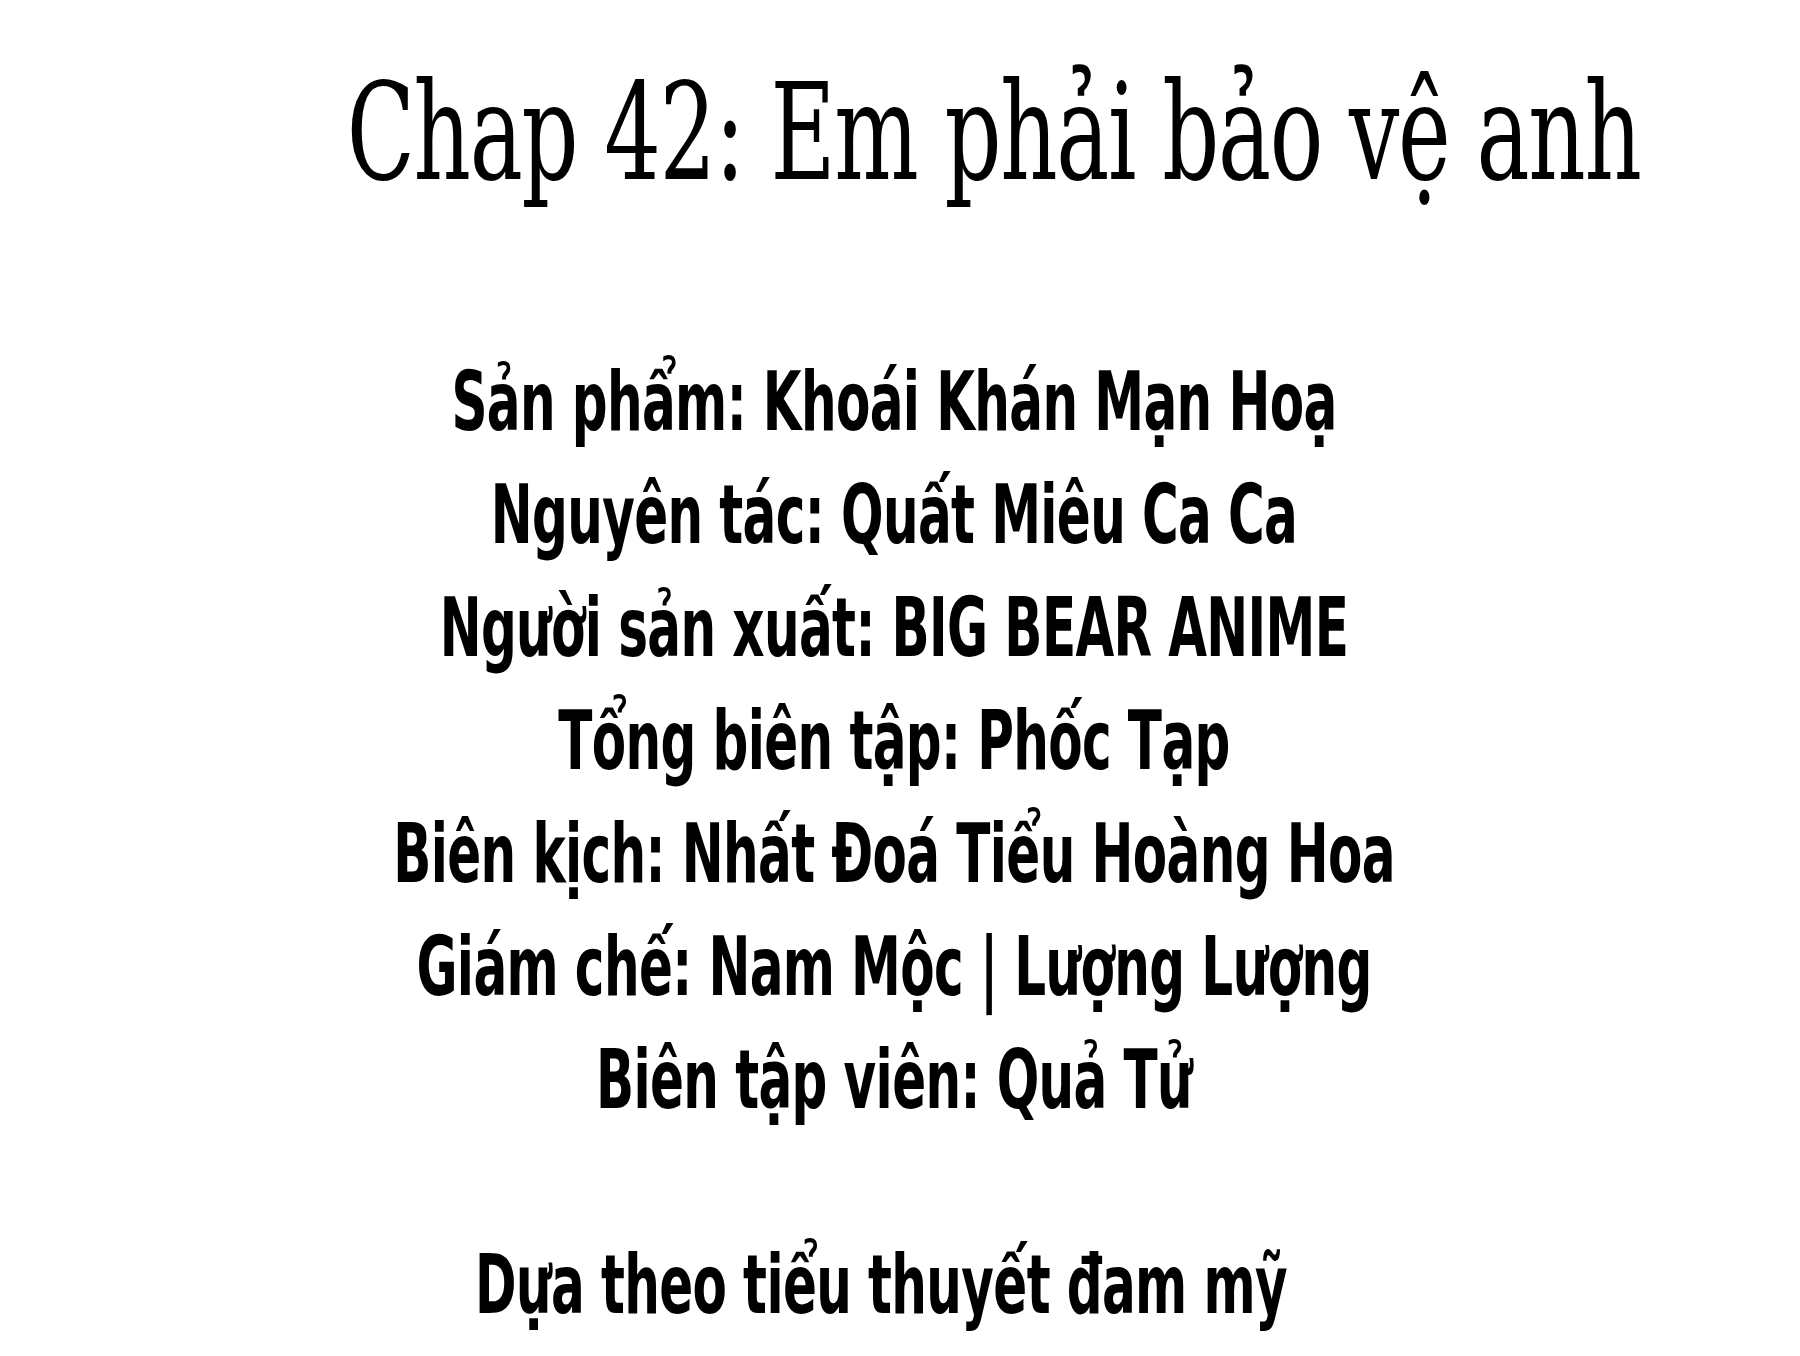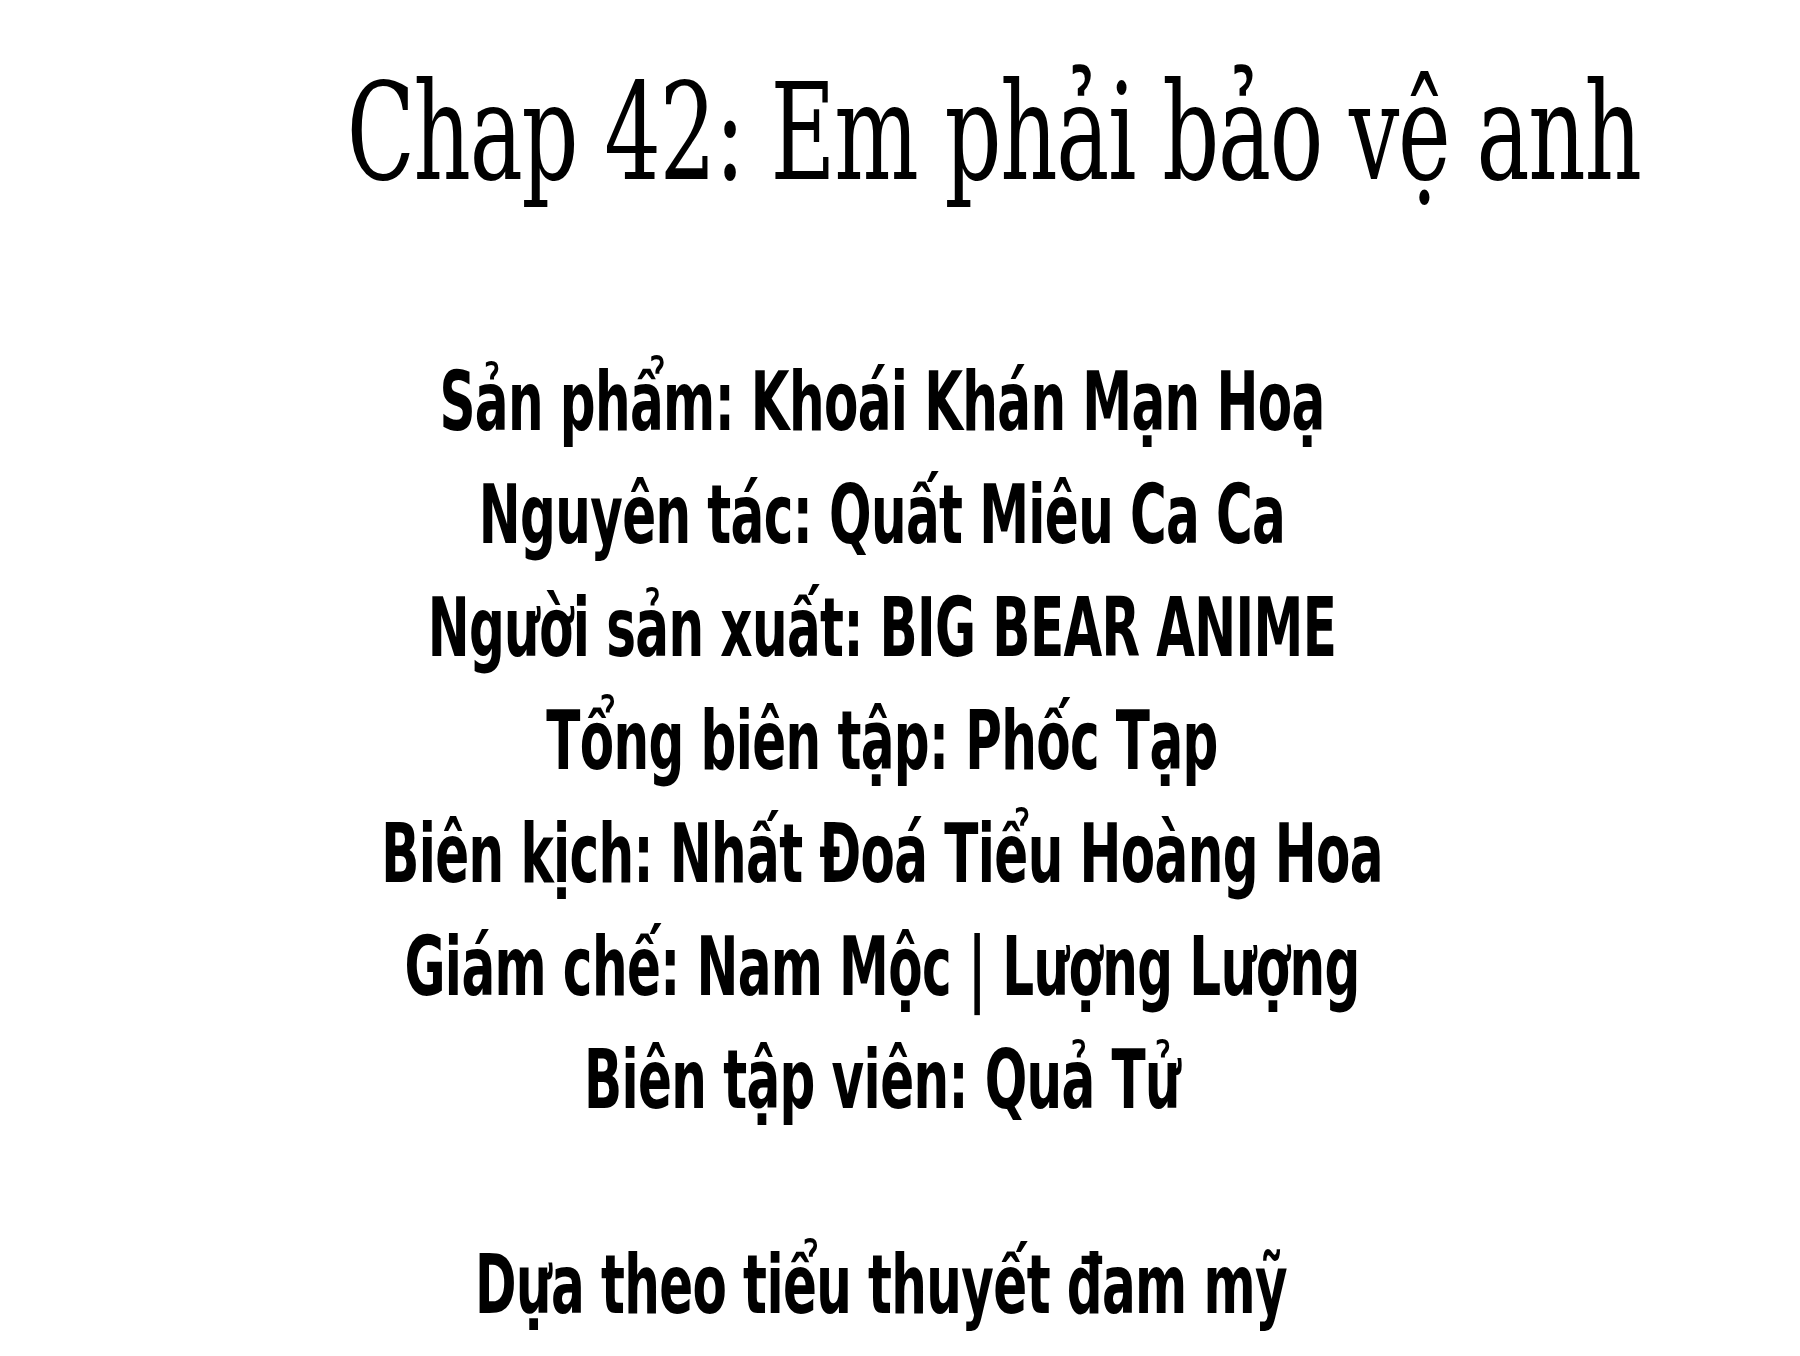--- a/index.html
+++ b/index.html
@@ -28,21 +28,21 @@
     font-weight: 500;
     white-space: nowrap;
     transform: translateX(55px) scaleX(0.66);
     transform-origin: 50% 50%;
     letter-spacing: -2px;
   }
   
   .credits {
     position: absolute;
     top: 345px;
-    left: 4px;
+    left: 16px;
     width: 100%;
   }
   .credit-line,
   .footer-line {
     width: 100%;
     height: 113px;
     line-height: 113px;
     text-align: center;
     font-family: "DejaVu Sans", sans-serif;
     font-weight: bold;

